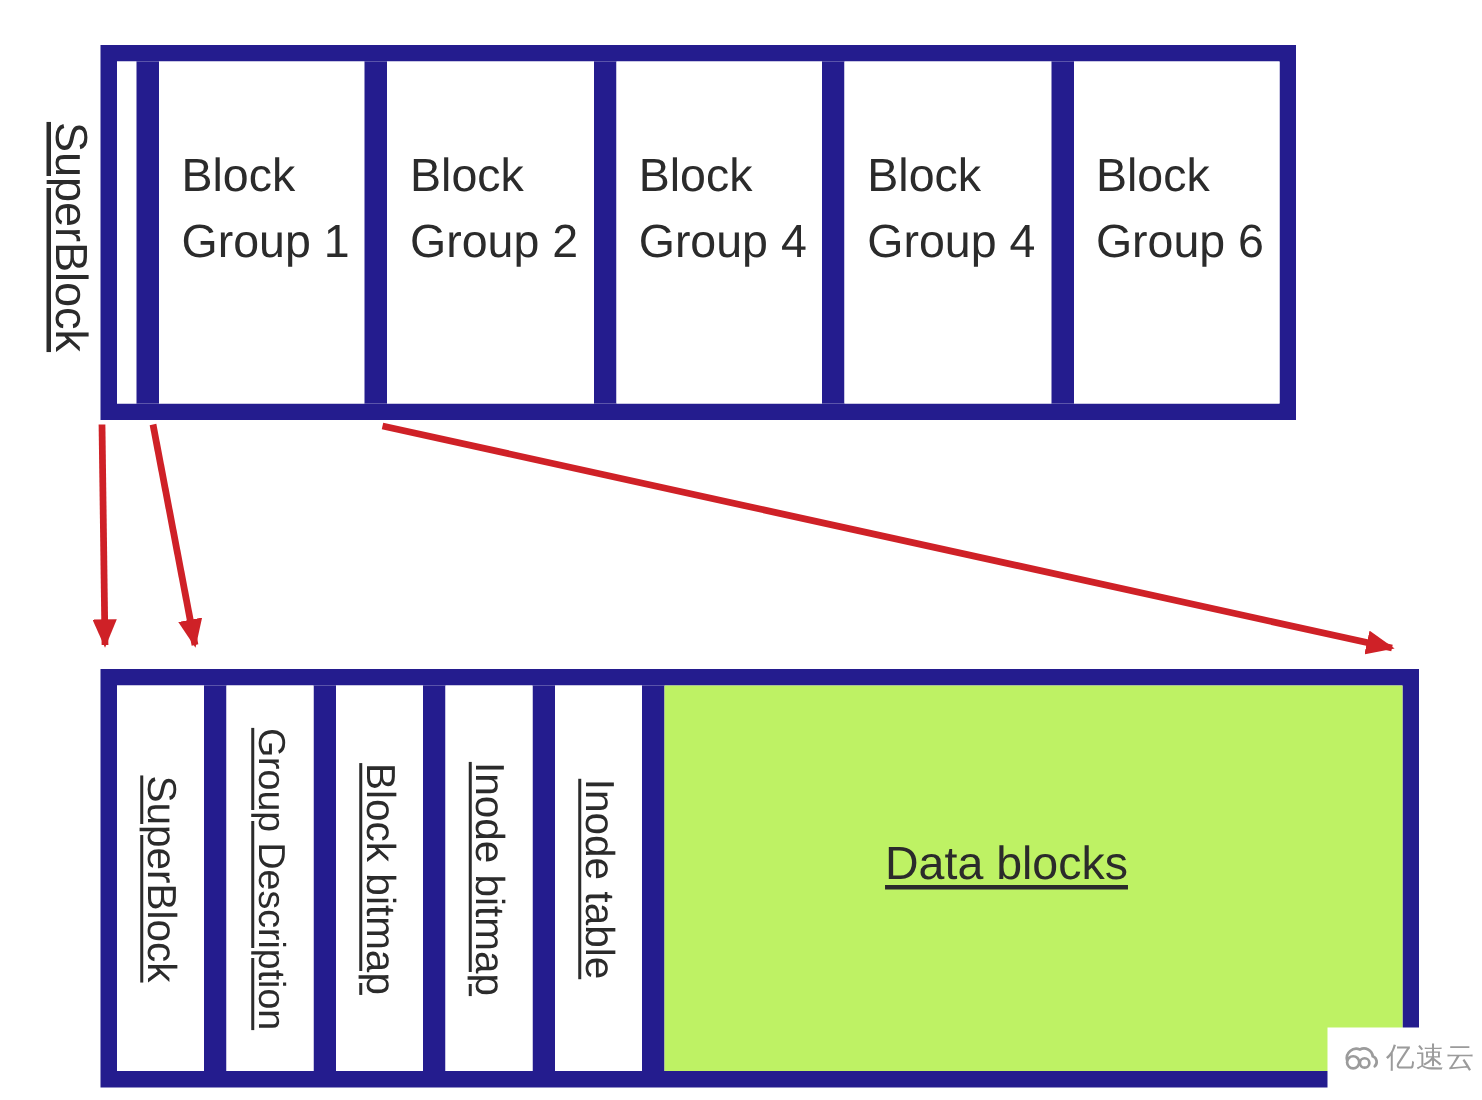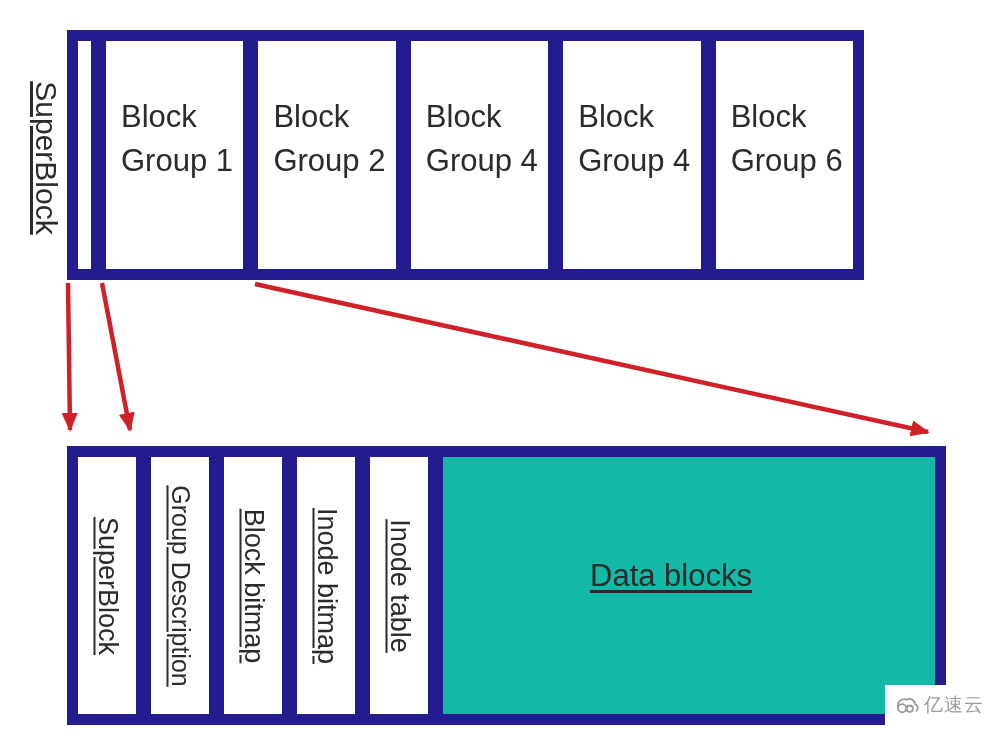--- a/index.html
+++ b/index.html
@@ -33,21 +33,21 @@
     border:11px solid var(--border,#241c8e);box-sizing:border-box;
     display:flex;background:#fff;
   }
   .col{flex:0 0 58px;position:relative;background:#fff;}
   .col .vtext{
     position:absolute;left:50%;top:50%;
     transform:translate(-50%,-50%) rotate(90deg);
     font-size:27px;
   }
   .col .vtext.long{font-size:25px;}
-  .data-area{flex:1 1 auto;background:#14b8a6;display:flex;align-items:center;justify-content:center;}
+  .data-area{flex:1 1 auto;background:#bef264;display:flex;align-items:center;justify-content:center;}
   .data-area .dlabel{
     font-size:31px;text-decoration:underline;text-underline-offset:4px;
     position:relative;top:-10px;left:-18px;
   }
   
   .arrows{position:absolute;left:0;top:0;width:988px;height:733px;pointer-events:none;}
   .arrow{stroke:var(--arrow,#cf2127);stroke-width:4.5;fill:none;}
   .arrowhead{fill:var(--arrow,#cf2127);}
   
   .watermark{

